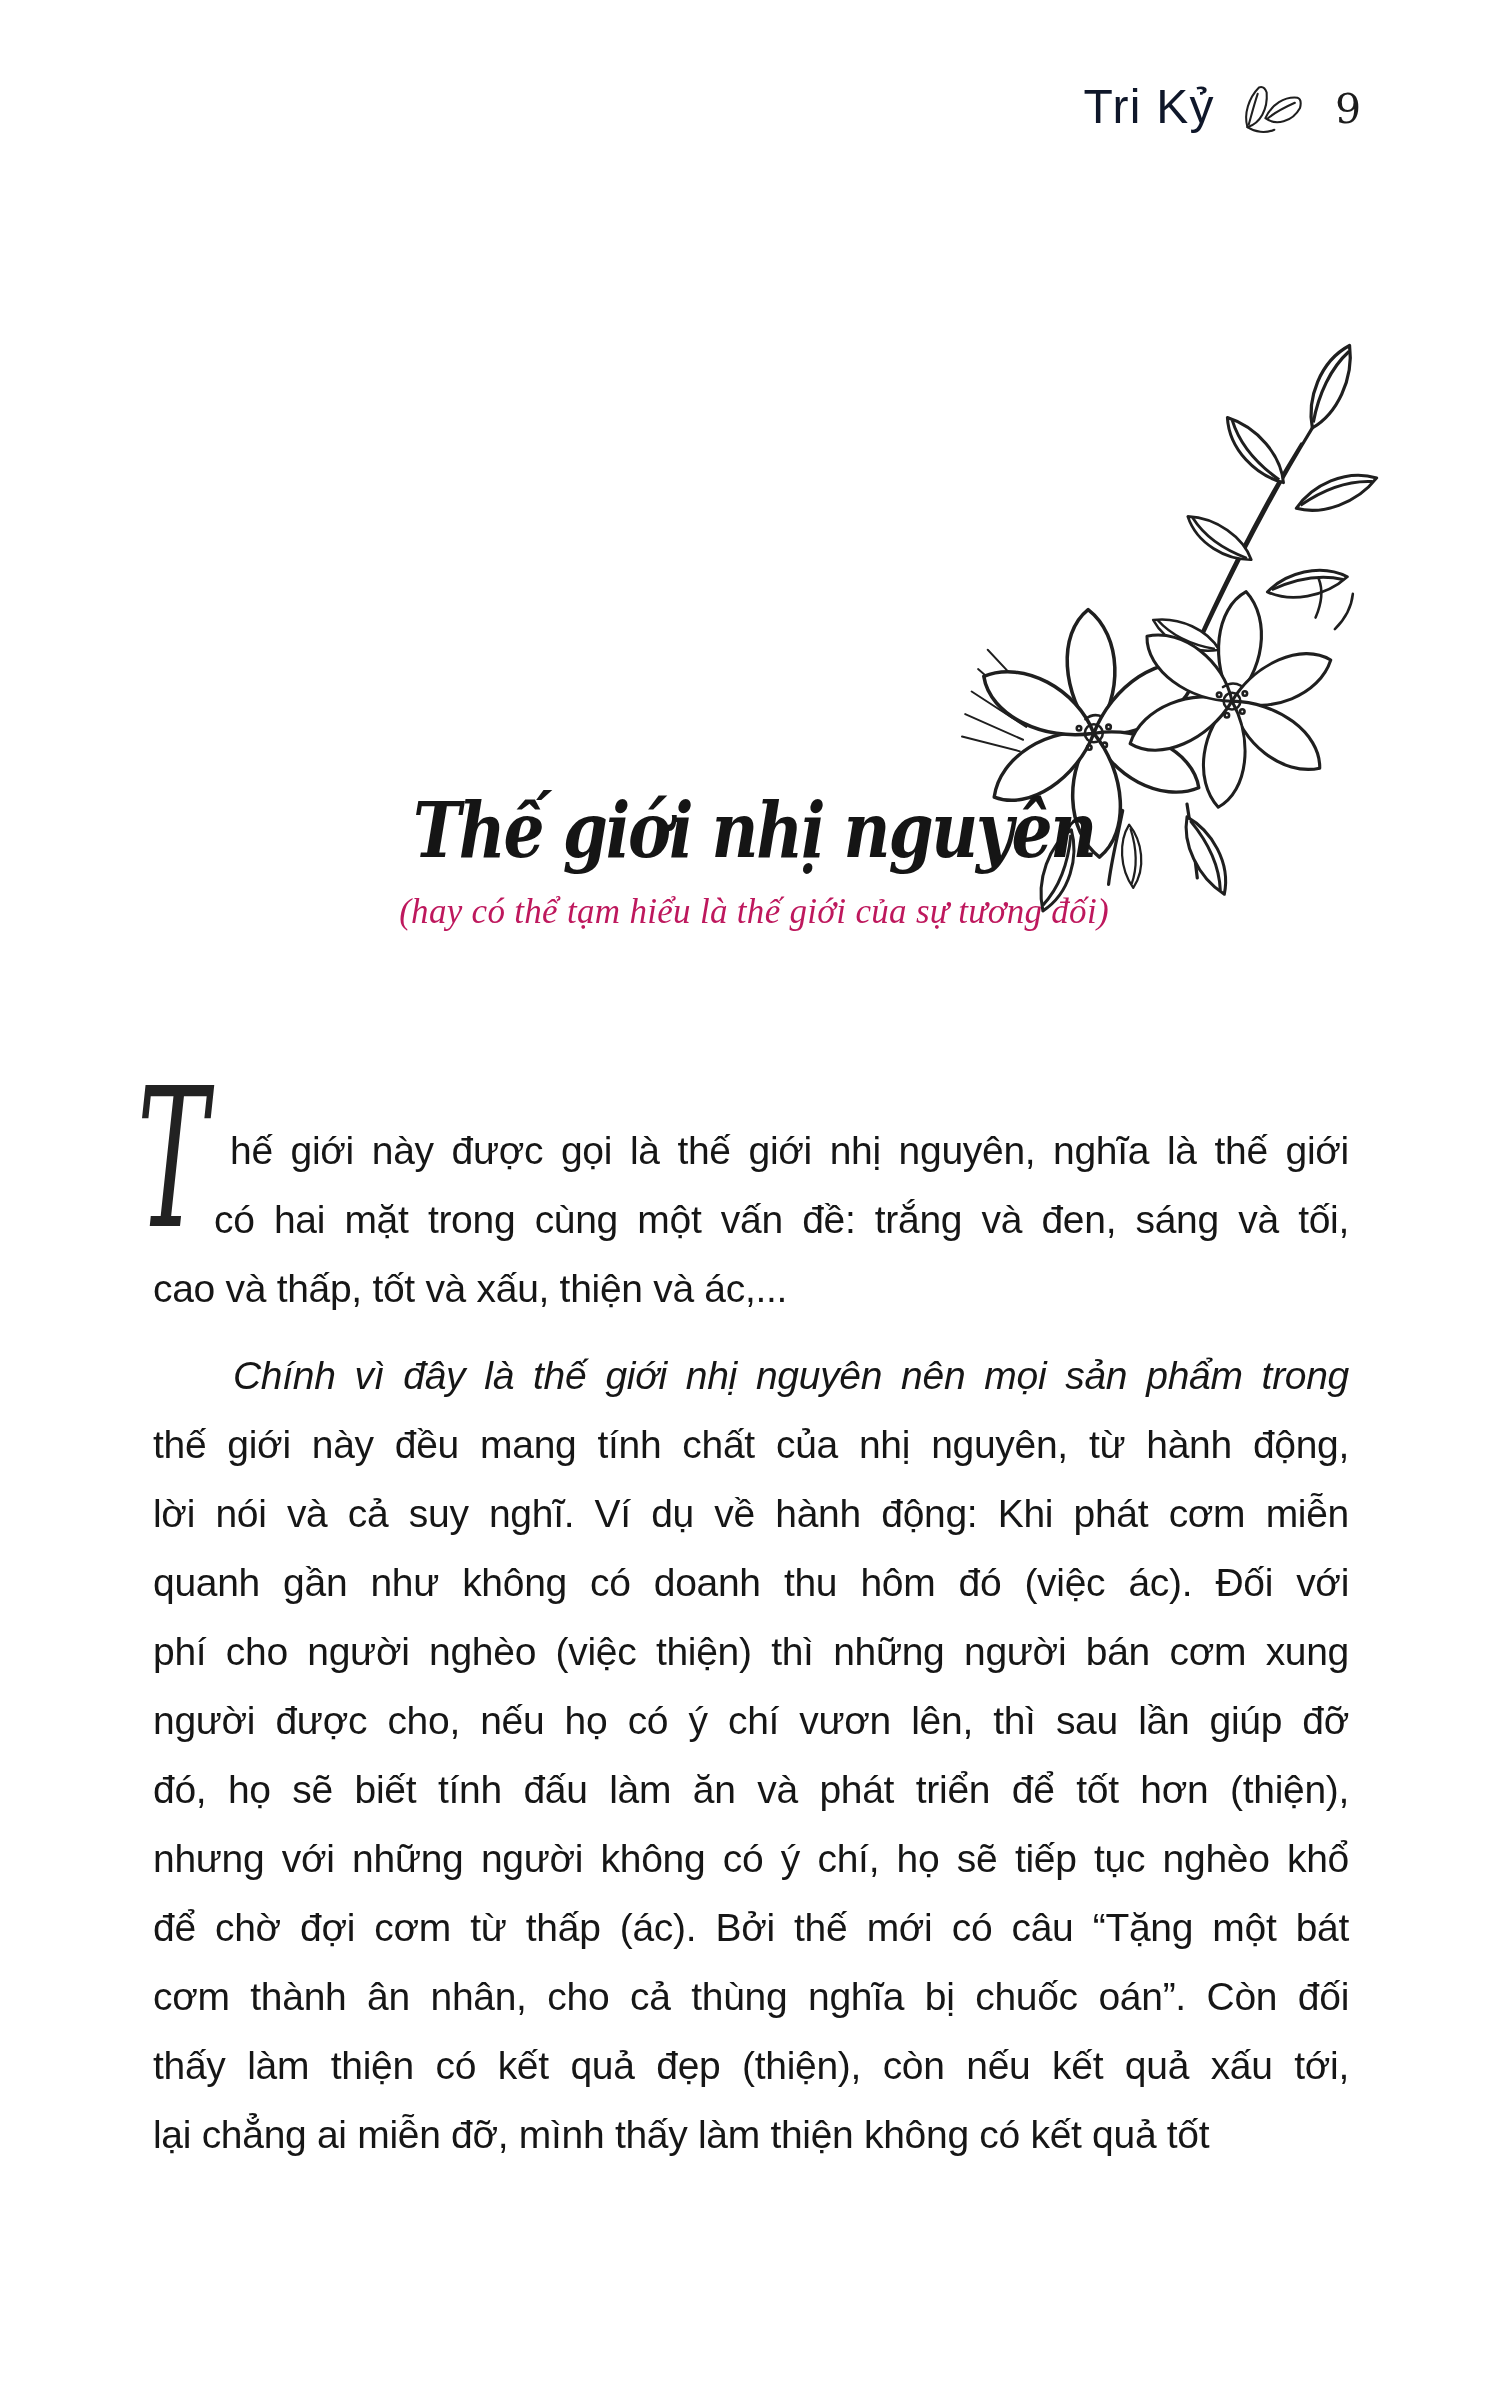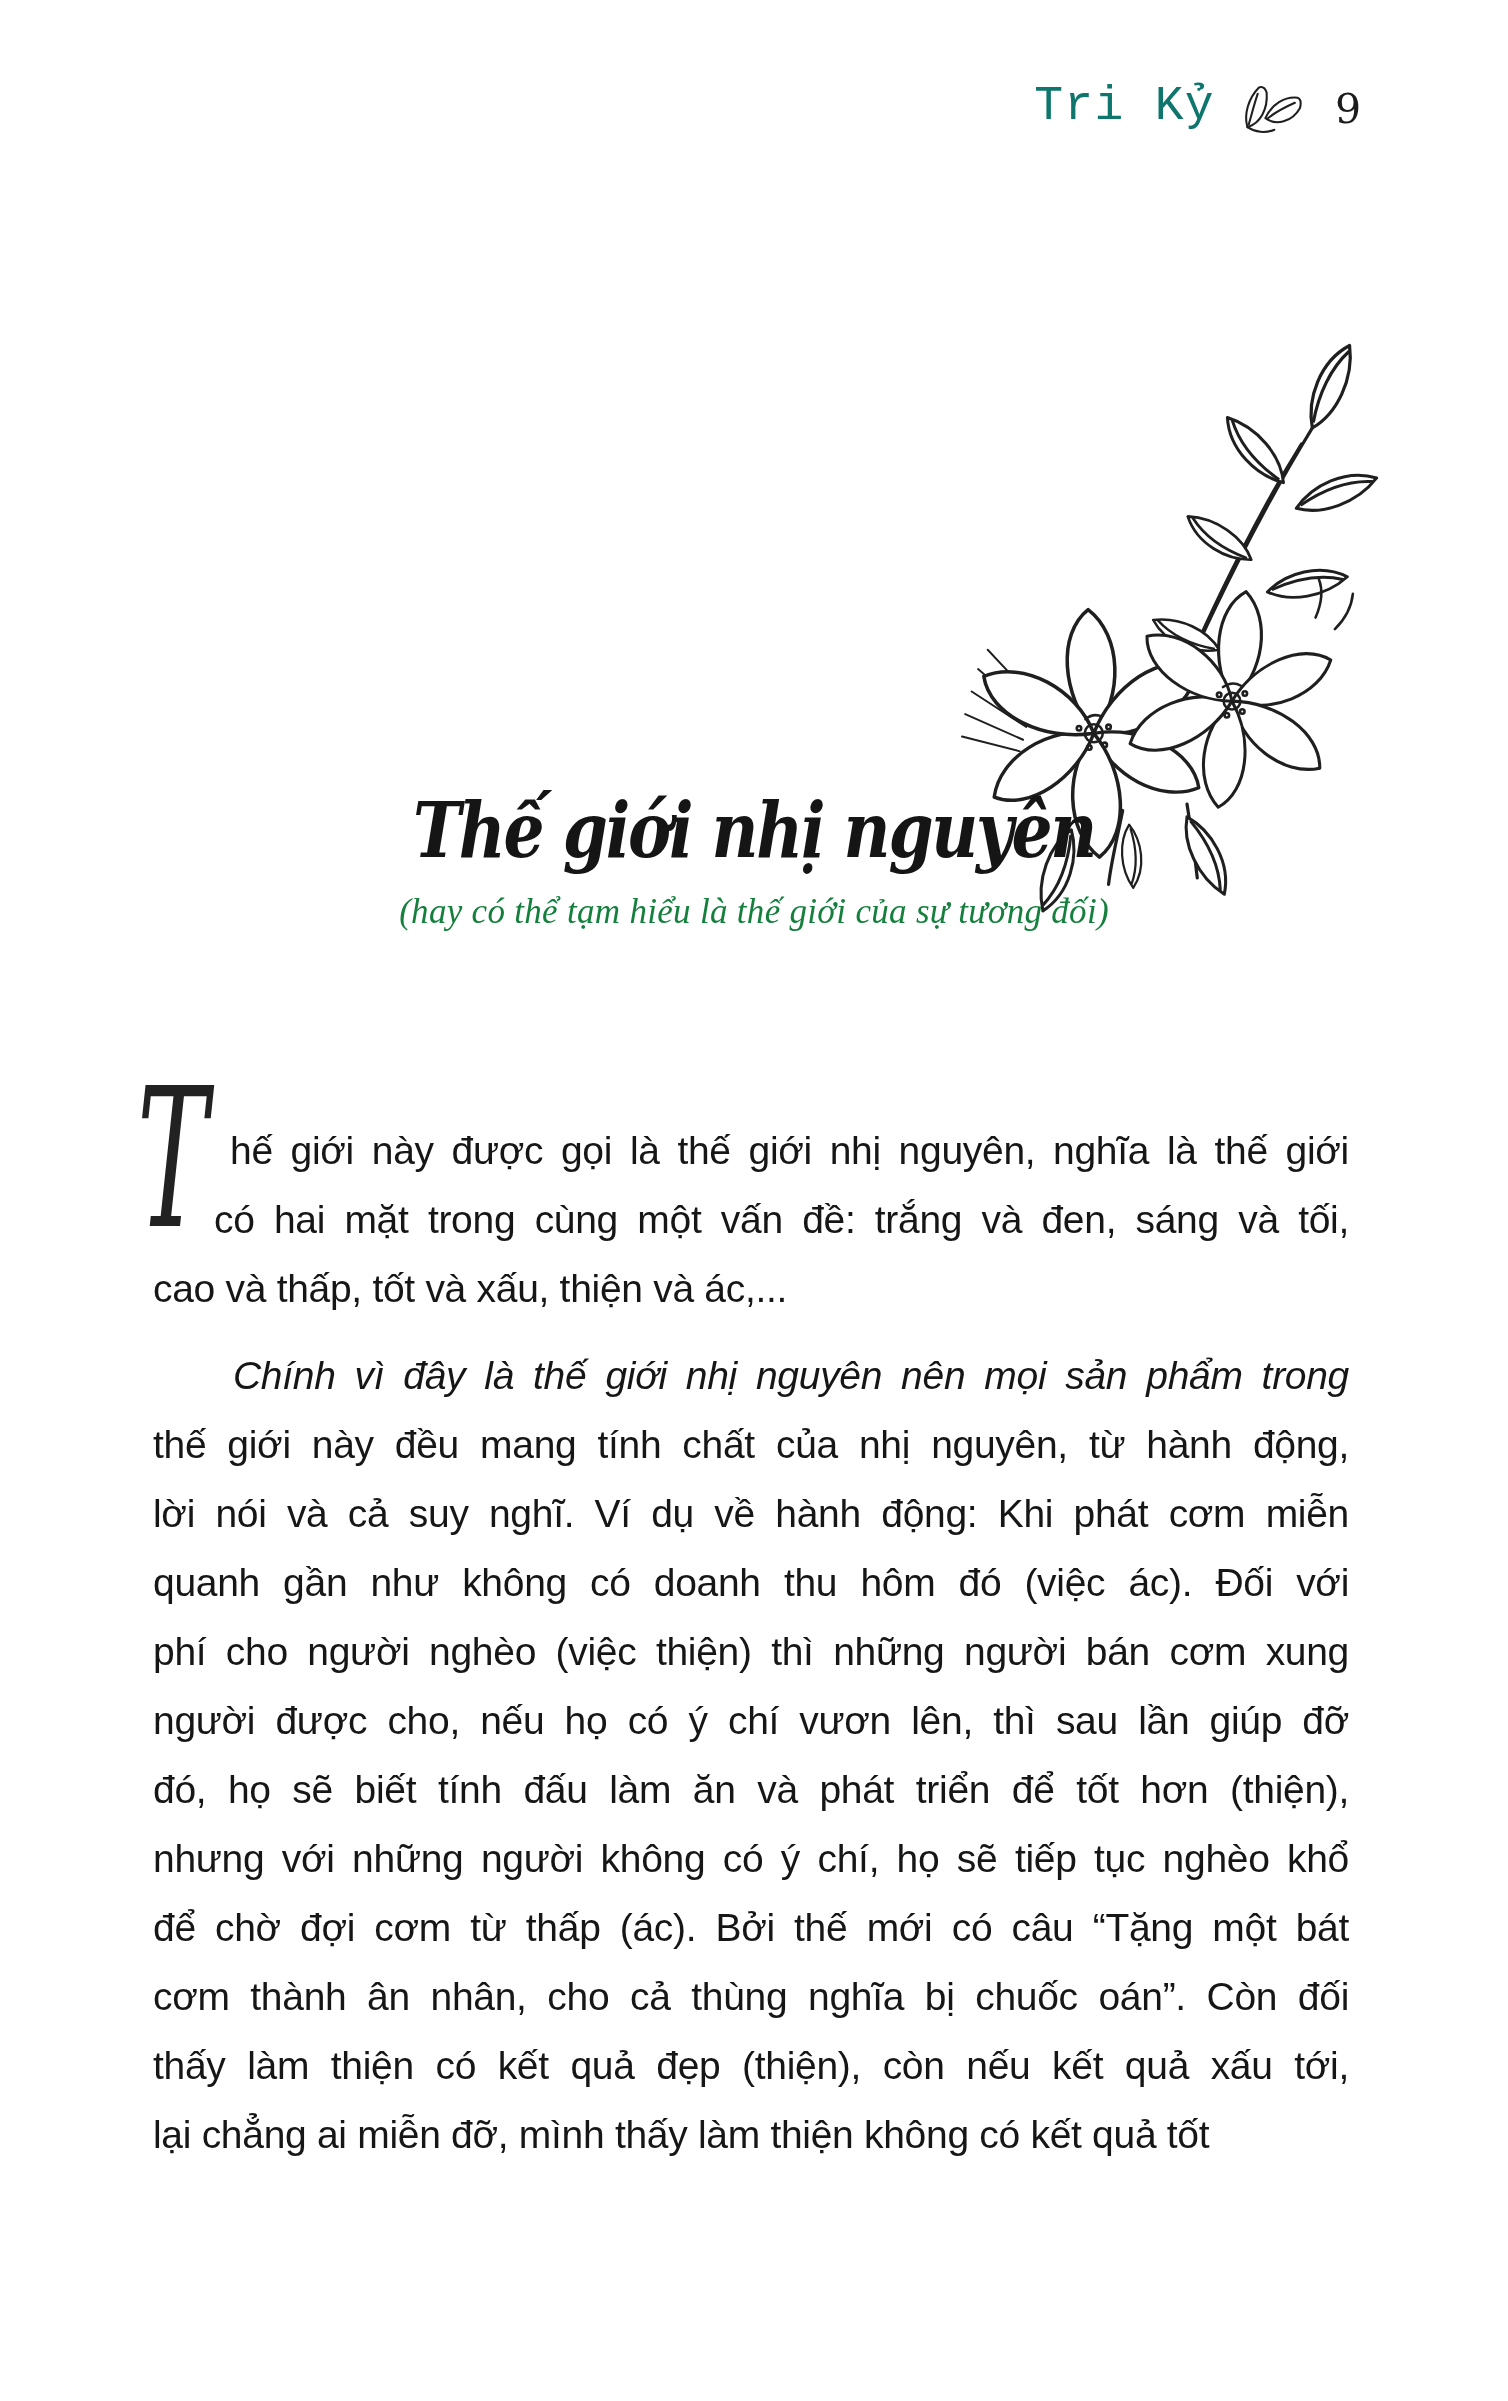--- a/index.html
+++ b/index.html
@@ -15,24 +15,24 @@
   
   .running-header {
     position: absolute;
     top: 72px;
     right: 147px;
     display: flex;
     align-items: center;
     gap: 22px;
   }
   .book-title {
-    font-family: Liberation Mono, monospace;
+    font-family: Liberation Sans, sans-serif;
     font-size: 48px;
     letter-spacing: 1.3px;
-    color: #0f766e;
+    color: #0f172a;
     white-space: nowrap;
   }
   .leaf-icon { width: 76px; height: 59px; margin-top: 9px; }
   .page-number {
     font-family: "DejaVu Serif", serif;
     font-size: 41px;
     color: #1c1c1c;
     margin-top: 6.4px;
   }
 
@@ -65,21 +65,21 @@
   .chapter-subtitle {
     position: absolute;
     top: 892px;
     left: 0;
     width: 1508px;
     text-align: center;
     font-family: "Liberation Serif", "DejaVu Serif", serif;
     font-style: italic;
     font-size: 35px;
     letter-spacing: 0.3px;
-    color: #15803d;
+    color: #be185d;
     white-space: nowrap;
   }
 
   
   .body-text {
     position: absolute;
     left: 153px;
     top: 1116px;
     width: 1196px;
     font-family: "Liberation Sans", "DejaVu Sans", sans-serif;

